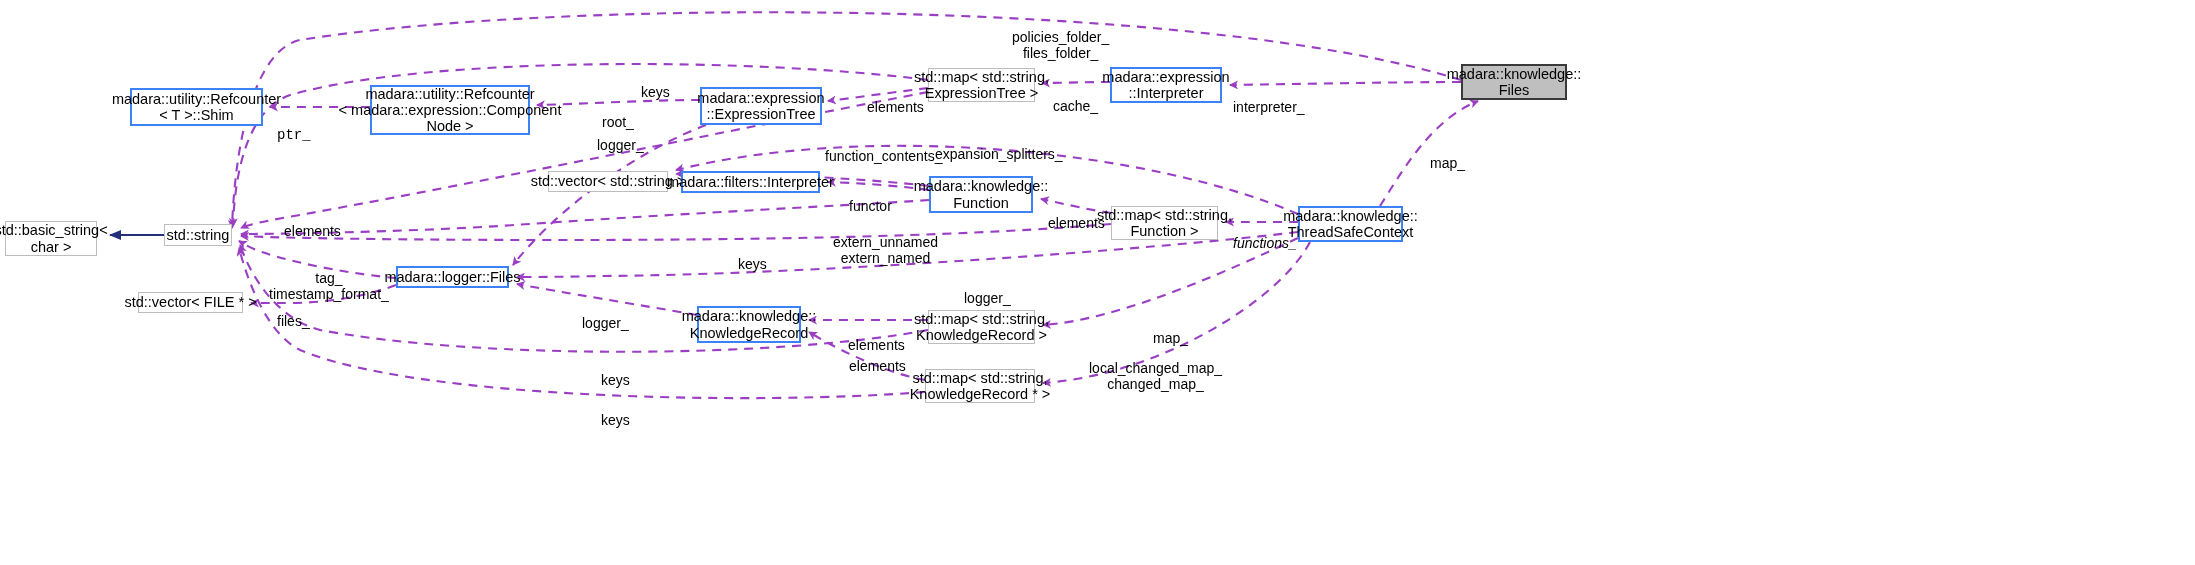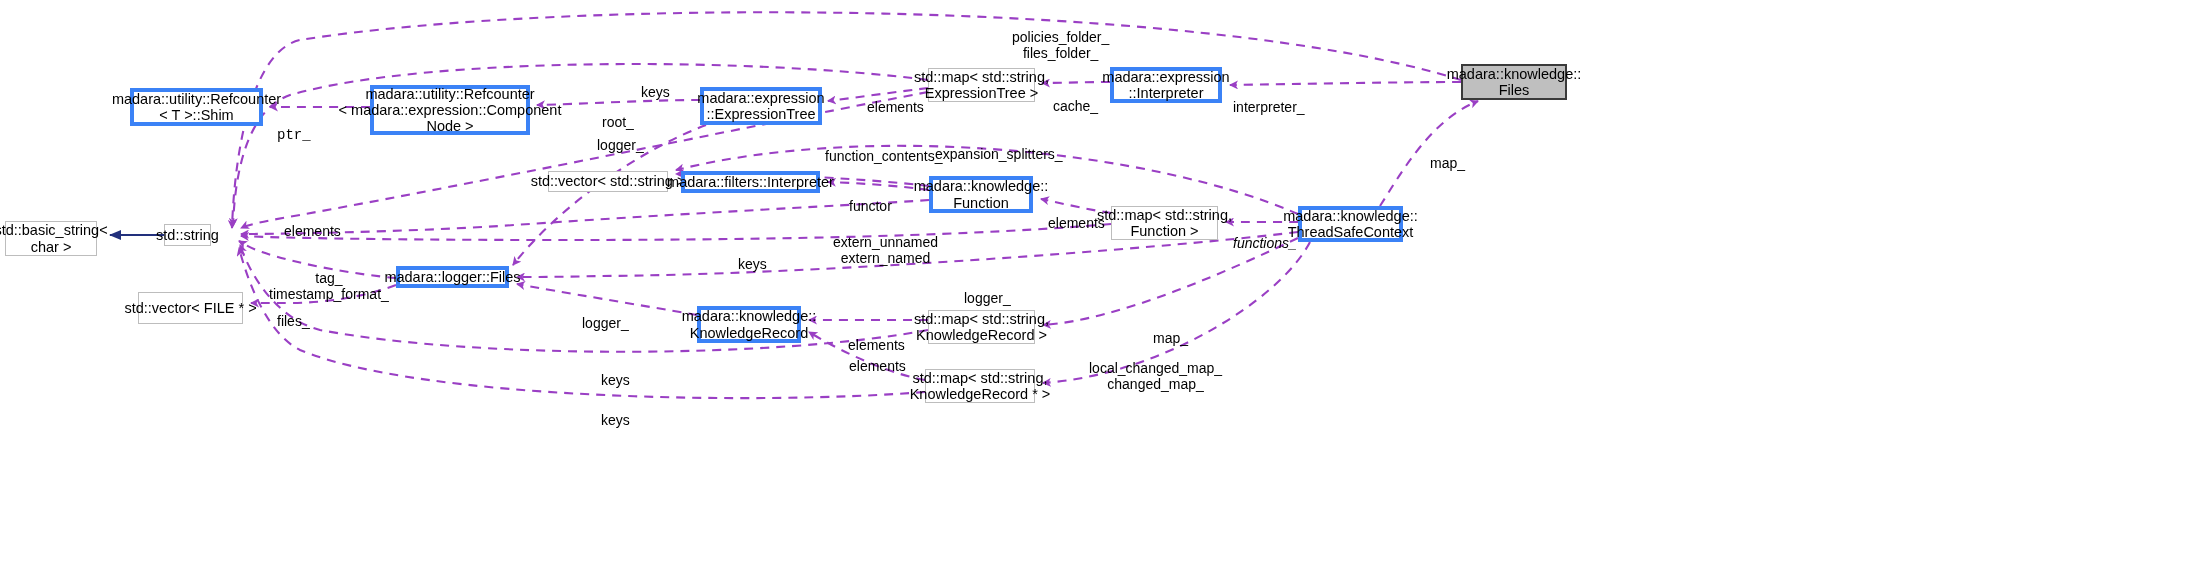--- a/index.html
+++ b/index.html
@@ -1,21 +1,21 @@
 <!DOCTYPE html>
 <html><head>
 <meta charset="utf-8">
 <style>
   html,body{margin:0;padding:0;background:#ffffff;}
   body{width:2195px;height:565px;font-family:"Liberation Sans",sans-serif;}
   #diagram{position:relative;width:2195px;height:565px;overflow:hidden;background:#fff;}
   svg#edges{position:absolute;left:0;top:0;width:2195px;height:565px;}
   .node{position:absolute;box-sizing:border-box;display:flex;align-items:center;justify-content:center;
         text-align:center;line-height:1.12;color:#000;background:#ffffff;white-space:pre;}
-  .node.class{border:4px solid #3b82f6;font-size:14.5px;}
+  .node.class{border:2px solid #3b82f6;font-size:14.5px;}
   .node.stl{border:1px solid #bdbdbd;font-size:14.5px;}
   .node.focus{border:2px solid #3a3a3a;background:#bfbfbf;font-size:14.5px;}
   .edge-label{position:absolute;font-size:14px;color:#000;white-space:pre;text-align:center;line-height:1.15;margin-top:27px;}
 </style>
 </head>
 <body>
 
 <div id="diagram">
 
   <svg id="edges" viewBox="0 0 2195 565">
@@ -106,38 +106,38 @@
 
   <div class="node class" style="left:1110px;top:67px;width:112px;height:36px;">madara::expression
 ::Interpreter</div>
 
   <div class="node focus" style="left:1461px;top:64px;width:106px;height:36px;">madara::knowledge::
 Files</div>
 
   <div class="node stl" style="left:5px;top:221px;width:92px;height:35px;">std::basic_string&lt;
 char &gt;</div>
 
-  <div class="node stl" style="left:164px;top:224px;width:47px;height:22px;">std::string</div>
+  <div class="node stl" style="left:164px;top:224px;width:68px;height:22px;">std::string</div>
 
   <div class="node stl" style="left:548px;top:171px;width:120px;height:21px;">std::vector&lt; std::string &gt;</div>
 
   <div class="node class" style="left:681px;top:171px;width:139px;height:22px;">madara::filters::Interpreter</div>
 
   <div class="node class" style="left:929px;top:176px;width:104px;height:37px;">madara::knowledge::
 Function</div>
 
   <div class="node stl" style="left:1111px;top:206px;width:107px;height:34px;">std::map&lt; std::string,
 Function &gt;</div>
 
   <div class="node class" style="left:1298px;top:206px;width:105px;height:36px;">madara::knowledge::
 ThreadSafeContext</div>
 
   <div class="node class" style="left:396px;top:266px;width:113px;height:22px;">madara::logger::Files</div>
 
-  <div class="node stl" style="left:138px;top:292px;width:105px;height:32px;">std::vector&lt; FILE * &gt;</div>
+  <div class="node stl" style="left:138px;top:292px;width:105px;height:21px;">std::vector&lt; FILE * &gt;</div>
 
   <div class="node class" style="left:697px;top:306px;width:104px;height:37px;">madara::knowledge::
 KnowledgeRecord</div>
 
   <div class="node stl" style="left:928px;top:310px;width:107px;height:34px;">std::map&lt; std::string,
 KnowledgeRecord &gt;</div>
 
   <div class="node stl" style="left:925px;top:369px;width:110px;height:34px;">std::map&lt; std::string,
 KnowledgeRecord * &gt;</div>
 

